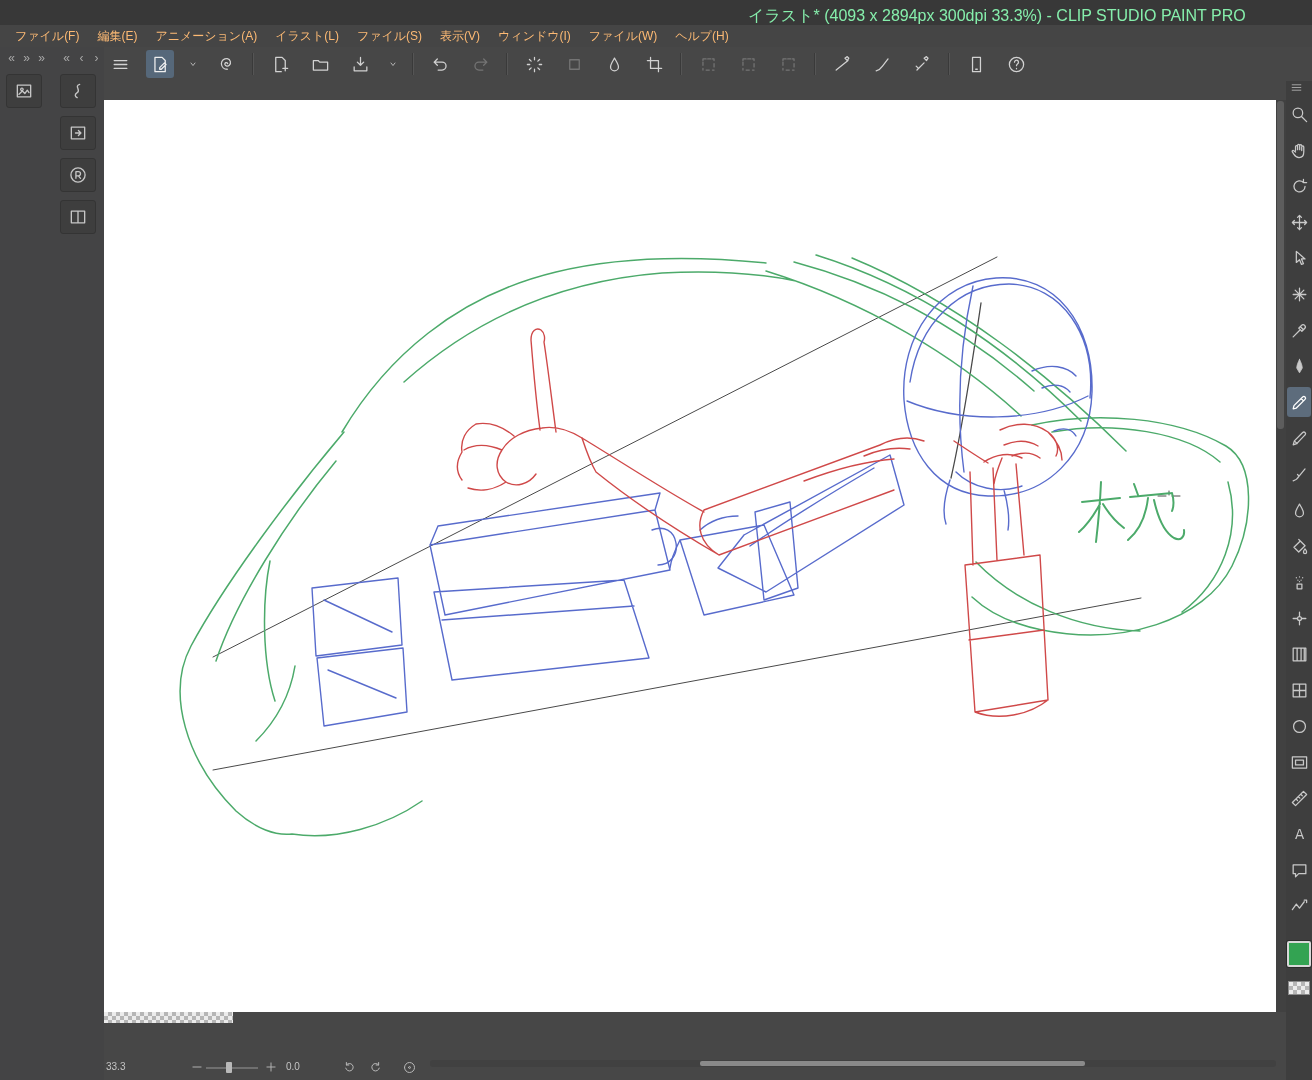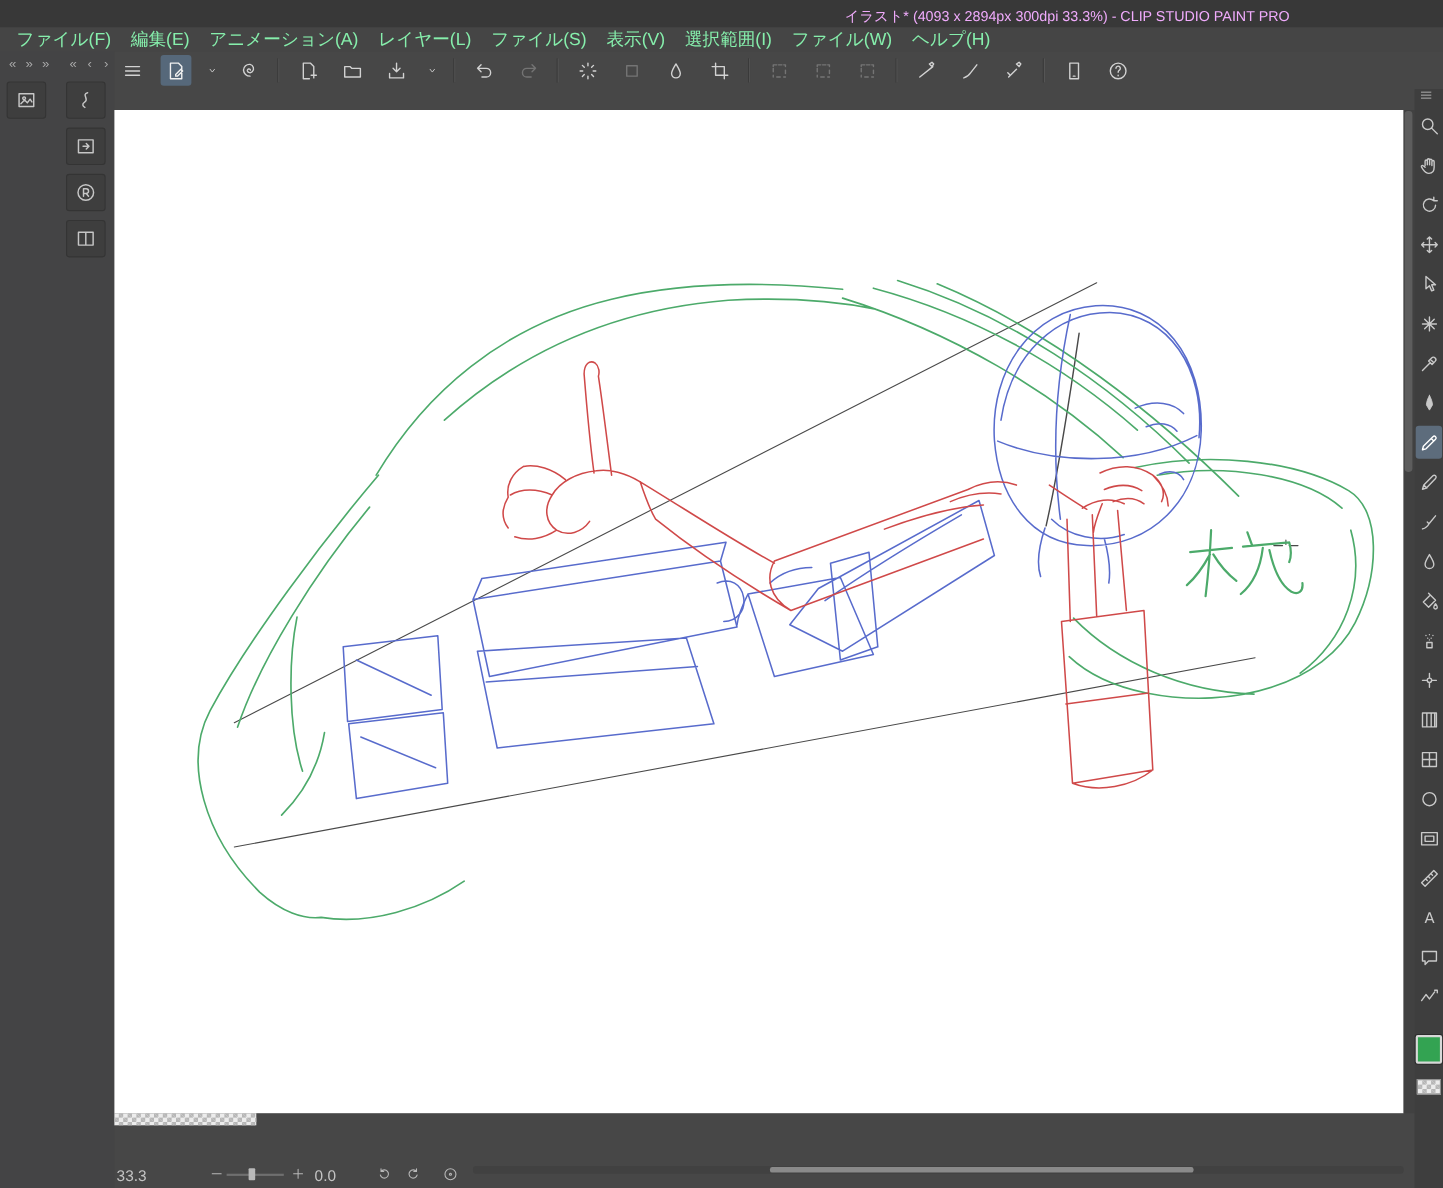--- a/index.html
+++ b/index.html
@@ -1,23 +1,23 @@
 <!DOCTYPE html>
 <html><head>
 <meta charset="utf-8">
 <style>
   html,body{margin:0;padding:0;background:#2b2b2b;font-family:"Liberation Sans",sans-serif;}
   .app{position:relative;width:1312px;height:1080px;background:#474747;overflow:hidden;user-select:none;}
   .abs{position:absolute;}
   
   .titlebar{left:0;top:0;width:1312px;height:25px;background:#383838;}
-  .title-text{position:absolute;left:768px;top:6px;font-size:13px;color:#f0abfc;white-space:nowrap;}
+  .title-text{position:absolute;left:748px;top:6px;font-size:16px;color:#86efac;white-space:nowrap;}
   
   .menubar{left:0;top:25px;width:1312px;height:22px;background:#454545;display:flex;align-items:center;padding-left:6px;box-sizing:border-box;}
-  .menu-item{color:#86efac;font-size:16px;padding:3px 9px;cursor:default;}
+  .menu-item{color:#fdba74;font-size:12px;padding:3px 9px;cursor:default;}
   
   .cmdrow{left:106px;top:47px;height:34px;display:flex;align-items:center;gap:12px;}
   .cmd-btn{width:28px;height:28px;display:flex;align-items:center;justify-content:center;color:#d2d2d2;border-radius:3px;}
   .cmd-btn.small{width:14px;}
   .cmd-btn.sel{background:#56687a;color:#f0f0f0;}
   .cmd-btn.dis{opacity:.32;}
   .cmd-sep{width:1px;height:22px;background:#3a3a3a;border-right:1px solid #555;}
   
   .icon path{fill:none;stroke:currentColor;stroke-width:1.6;stroke-linecap:round;stroke-linejoin:round;}
   .icon.filled path{fill:currentColor;stroke-width:1;}
@@ -33,21 +33,21 @@
   .tab-chevron{position:absolute;left:1148px;top:2px;color:#b5b5b5;}
   .canvas{left:104px;top:100px;width:1172px;height:912px;background:#ffffff;}
   .checker{background-color:#ececec;background-image:linear-gradient(45deg,#b6b6b6 25%,transparent 25%,transparent 75%,#b6b6b6 75%),linear-gradient(45deg,#b6b6b6 25%,transparent 25%,transparent 75%,#b6b6b6 75%);background-size:8px 8px;background-position:0 0,4px 4px;}
   .checker-strip{left:104px;top:1012px;width:129px;height:11px;}
   
   .vtrack{left:1276px;top:100px;width:10px;height:912px;background:#414141;}
   .vthumb{left:1277px;top:101px;width:7px;height:328px;background:#5d5d5d;border-radius:3px;}
   .htrack{left:430px;top:1060px;width:846px;height:7px;background:#414141;border-radius:3px;}
   .hthumb{left:700px;top:1061px;width:385px;height:5px;background:#8a8a8a;border-radius:2px;}
   
-  .navtext{font-size:14px;color:#c4c4c4;}
+  .navtext{font-size:10px;color:#c4c4c4;}
   .navbtn{color:#b8b8b8;display:flex;align-items:center;justify-content:center;width:18px;height:18px;}
   .slider-track{left:206px;top:1067px;width:52px;height:2px;background:#6f6f6f;}
   .slider-handle{left:226px;top:1062px;width:6px;height:11px;background:#b9b9b9;border-radius:1px;}
   
   .rtzone{left:1286px;top:81px;width:26px;height:999px;background:#3e3e3e;}
   .rtool{left:1287px;width:24px;height:30px;display:flex;align-items:center;justify-content:center;color:#c9c9c9;border-radius:3px;}
   .rtool.sel{background:#5d6c7c;color:#ffffff;}
   .rt-menu{left:1290px;top:80px;color:#b3b3b3;}
   .swatch-main{left:1287px;top:941px;width:20px;height:22px;background:#33a352;border:2px solid #d8d8d8;border-radius:2px;box-shadow:0 0 0 1px #2c2c2c;}
   .swatch-trans{left:1288px;top:981px;width:20px;height:12px;border:1px solid #8a8a8a;}
@@ -58,24 +58,24 @@
 <div class="app">
 
   <div class="abs titlebar">
     <span class="title-text">イラスト* (4093 x 2894px 300dpi 33.3%)  - CLIP STUDIO PAINT PRO</span>
   </div>
 
   <div class="abs menubar" id="menubar">
       <div class="menu-item">ファイル(F)</div>
       <div class="menu-item">編集(E)</div>
       <div class="menu-item">アニメーション(A)</div>
-      <div class="menu-item">レイヤー(L)</div>
+      <div class="menu-item">イラスト(L)</div>
       <div class="menu-item">ファイル(S)</div>
       <div class="menu-item">表示(V)</div>
-      <div class="menu-item">選択範囲(I)</div>
+      <div class="menu-item">ウィンドウ(I)</div>
       <div class="menu-item">ファイル(W)</div>
       <div class="menu-item">ヘルプ(H)</div>
     </div>
 
   <div class="abs leftzone"></div>
   <div class="abs dockarrows" id="dockarrows">
       <span>«</span>
       <span>»</span>
       <span>»</span>
       <span style="margin-left: 10px;">«</span>

